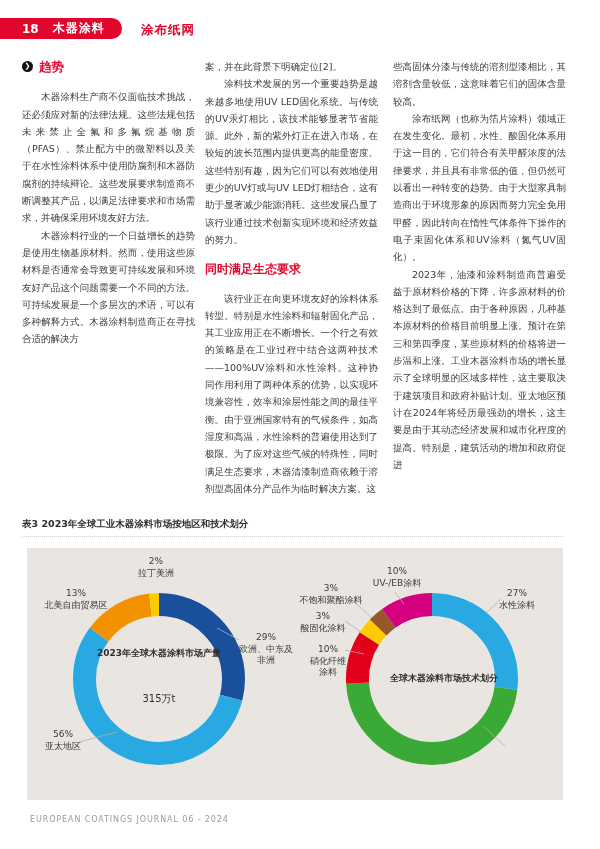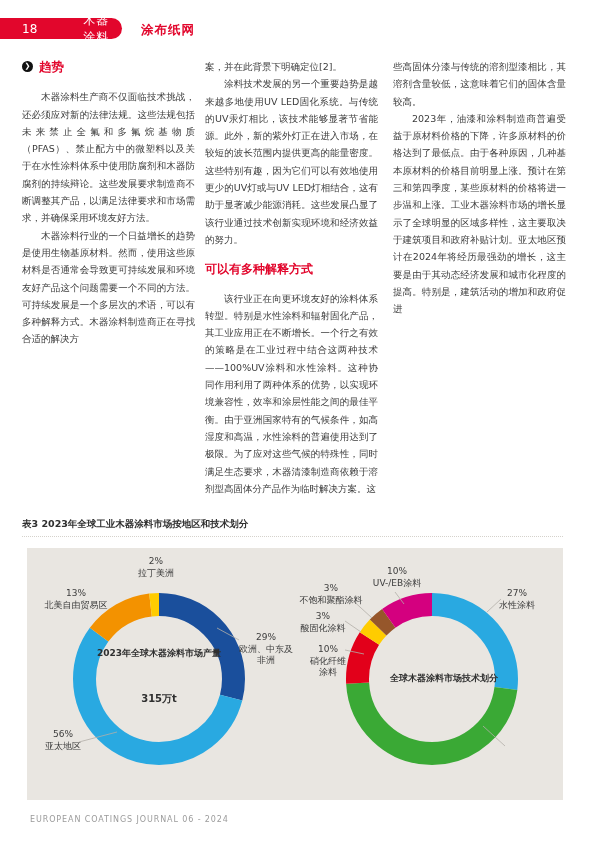--- a/index.html
+++ b/index.html
@@ -1,20 +1,20 @@
 <!DOCTYPE html>
 <html style="--accent: #e2062c; --panel-bg: #e9e6e1; --text: #3c3c3c; --footer-gray: #9b9b9b;"><head>
 <meta charset="utf-8">
 <style>
   html,body{margin:0;padding:0;width:600px;height:849px;background:#ffffff;overflow:hidden;}
   body{position:relative;font-family:"DejaVu Sans","Liberation Sans",sans-serif;color:var(--text,#3c3c3c);}
 
   
   .pill{position:absolute;left:0;top:18px;height:21px;width:122px;background:var(--accent,#e2062c);
-        border-radius:0 11px 11px 0;display:flex;align-items:center;color:#fff;font-weight:normal;font-size:12px;gap:32px;}
+        border-radius:0 11px 11px 0;display:flex;align-items:center;color:#fff;font-weight:bold;font-size:12px;}
   .pill .num{margin-left:22px;}
   .pill .sec{margin-left:14px;letter-spacing:1px;}
   .report-tag{position:absolute;left:141px;top:22px;font-size:12.5px;font-weight:bold;color:var(--accent,#e2062c);letter-spacing:1px;}
 
   
   .col{position:absolute;top:58px;width:173px;font-size:9.5px;line-height:17.3px;text-align:justify;}
   .col1{left:22px;} .col2{left:205px;} .col3{left:393px;}
   .col p{margin:0;text-indent:2em;}
   .col p.cont{text-indent:0;}
   .sec-head{margin:0 0 13px 0;font-size:12.5px;font-weight:bold;color:var(--accent,#e2062c);display:flex;align-items:center;}
@@ -25,21 +25,21 @@
   
   .caption{position:absolute;left:22px;top:518px;font-size:9.5px;font-weight:bold;color:#2f2f2f;}
   .cap-rule{position:absolute;left:22px;top:536px;width:541px;border-top:1px dotted #d5d2cc;}
 
   
   .panel{position:absolute;left:27px;top:548px;width:536px;height:252px;background:var(--panel-bg,#e9e6e1);}
   .panel svg{position:absolute;left:0;top:0;}
   .chart-label{position:absolute;text-align:center;font-size:9px;line-height:11.5px;color:#3c3c3c;}
   .chart-label .pct{display:block;}
   .center-title{position:absolute;text-align:center;font-size:9px;font-weight:bold;color:#2f2f2f;}
-  .center-value{position:absolute;text-align:center;font-size:10px;font-weight:bold;color:#2f2f2f;}
+  .center-value{position:absolute;text-align:center;font-size:10px;font-weight:normal;color:#2f2f2f;}
 
   
   .footer{position:absolute;left:30px;top:815px;font-size:8px;color:var(--footer-gray,#9b9b9b);letter-spacing:0.9px;}
 </style>
 </head>
 <body>
 
 <div class="pill">
   <span class="num">18</span>
   <span class="sec">木器涂料</span>
@@ -51,26 +51,27 @@
     <span class="bullet">❯</span>
     <span>趋势</span>
   </h2>
   <p>木器涂料生产商不仅面临技术挑战，还必须应对新的法律法规。这些法规包括未来禁止全氟和多氟烷基物质（PFAS）、禁止配方中的微塑料以及关于在水性涂料体系中使用防腐剂和木器防腐剂的持续辩论。这些发展要求制造商不断调整其产品，以满足法律要求和市场需求，并确保采用环境友好方法。</p>
   <p>木器涂料行业的一个日益增长的趋势是使用生物基原材料。然而，使用这些原材料是否通常会导致更可持续发展和环境友好产品这个问题需要一个不同的方法。可持续发展是一个多层次的术语，可以有多种解释方式。木器涂料制造商正在寻找合适的解决方</p>
 </section>
 
 <section class="col col2">
   <p class="cont">案，并在此背景下明确定位[2]。</p>
   <p>涂料技术发展的另一个重要趋势是越来越多地使用UV LED固化系统。与传统的UV汞灯相比，该技术能够显著节省能源。此外，新的紫外灯正在进入市场，在较短的波长范围内提供更高的能量密度。这些特别有趣，因为它们可以有效地使用更少的UV灯或与UV LED灯相结合，这有助于显著减少能源消耗。这些发展凸显了该行业通过技术创新实现环境和经济效益的努力。</p>
-  <h3 class="inner-head">可以有多种解释方式</h3>
+  <h3 class="inner-head">同时满足生态要求</h3>
   <p>该行业正在向更环境友好的涂料体系转型。特别是水性涂料和辐射固化产品，其工业应用正在不断增长。一个行之有效的策略是在工业过程中结合这两种技术——100%UV涂料和水性涂料。这种协同作用利用了两种体系的优势，以实现环境兼容性，效率和涂层性能之间的最佳平衡。由于亚洲国家特有的气候条件，如高湿度和高温，水性涂料的普遍使用达到了极限。为了应对这些气候的特殊性，同时满足生态要求，木器清漆制造商依赖于溶剂型高固体分产品作为临时解决方案。这</p>
 </section>
 
 <section class="col col3">
   <p class="cont">些高固体分漆与传统的溶剂型漆相比，其溶剂含量较低，这意味着它们的固体含量较高。</p>
+  <p>涂布纸网（也称为箔片涂料）领域正在发生变化。最初，水性、酸固化体系用于这一目的，它们符合有关甲醛浓度的法律要求，并且具有非常低的值，但仍然可以看出一种转变的趋势。由于大型家具制造商出于环境形象的原因而努力完全免用甲醛，因此转向在惰性气体条件下操作的电子束固化体系和UV涂料（氮气UV固化）。</p>
   <p>2023年，油漆和涂料制造商普遍受益于原材料价格的下降，许多原材料的价格达到了最低点。由于各种原因，几种基本原材料的价格目前明显上涨。预计在第三和第四季度，某些原材料的价格将进一步温和上涨。工业木器涂料市场的增长显示了全球明显的区域多样性，这主要取决于建筑项目和政府补贴计划。亚太地区预计在2024年将经历最强劲的增长，这主要是由于其动态经济发展和城市化程度的提高。特别是，建筑活动的增加和政府促进</p>
 </section>
 
 <div class="caption">表3 2023年全球工业木器涂料市场按地区和技术划分</div>
 <div class="cap-rule"></div>
 
 <div class="panel">
   <svg width="536" height="252" viewBox="0 0 536 252">
     <g>
         <circle cx="132" cy="131" r="74.5" fill="none" stroke="#1a4f9c" stroke-width="23" stroke-dasharray="135.74821856161495 468.0973053848792" stroke-dashoffset="0" transform="rotate(-90 132 131)"></circle>

